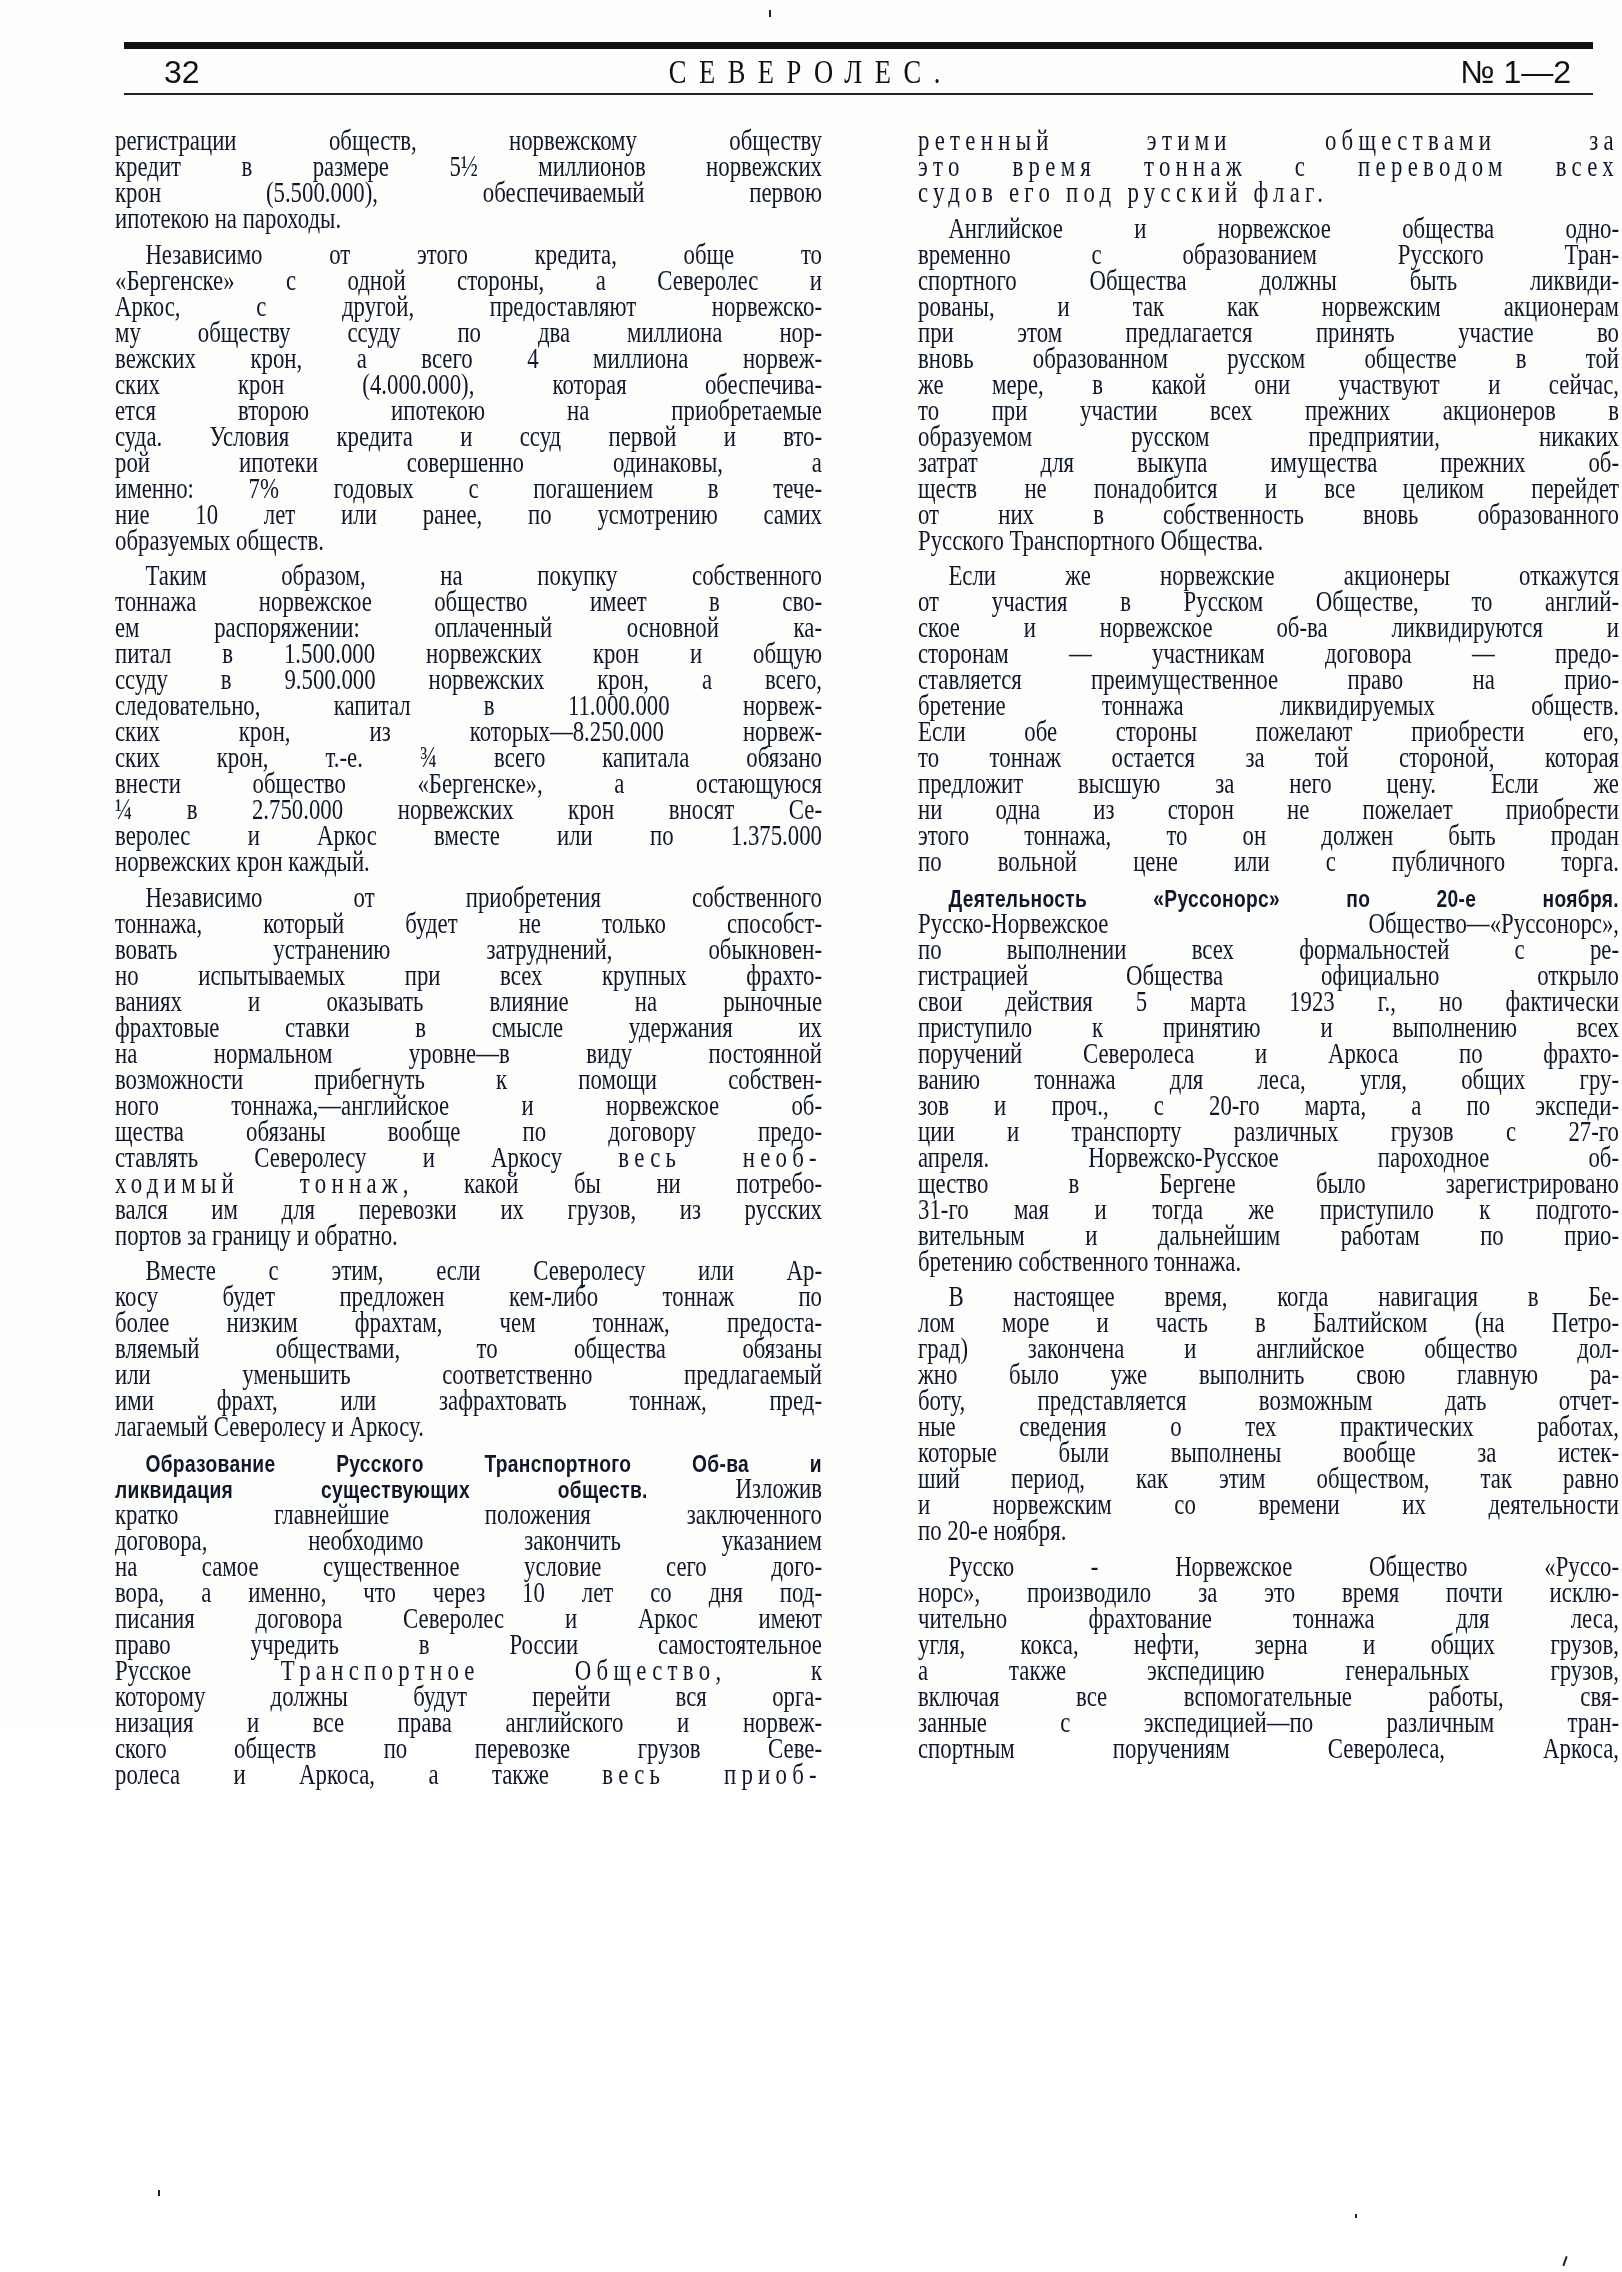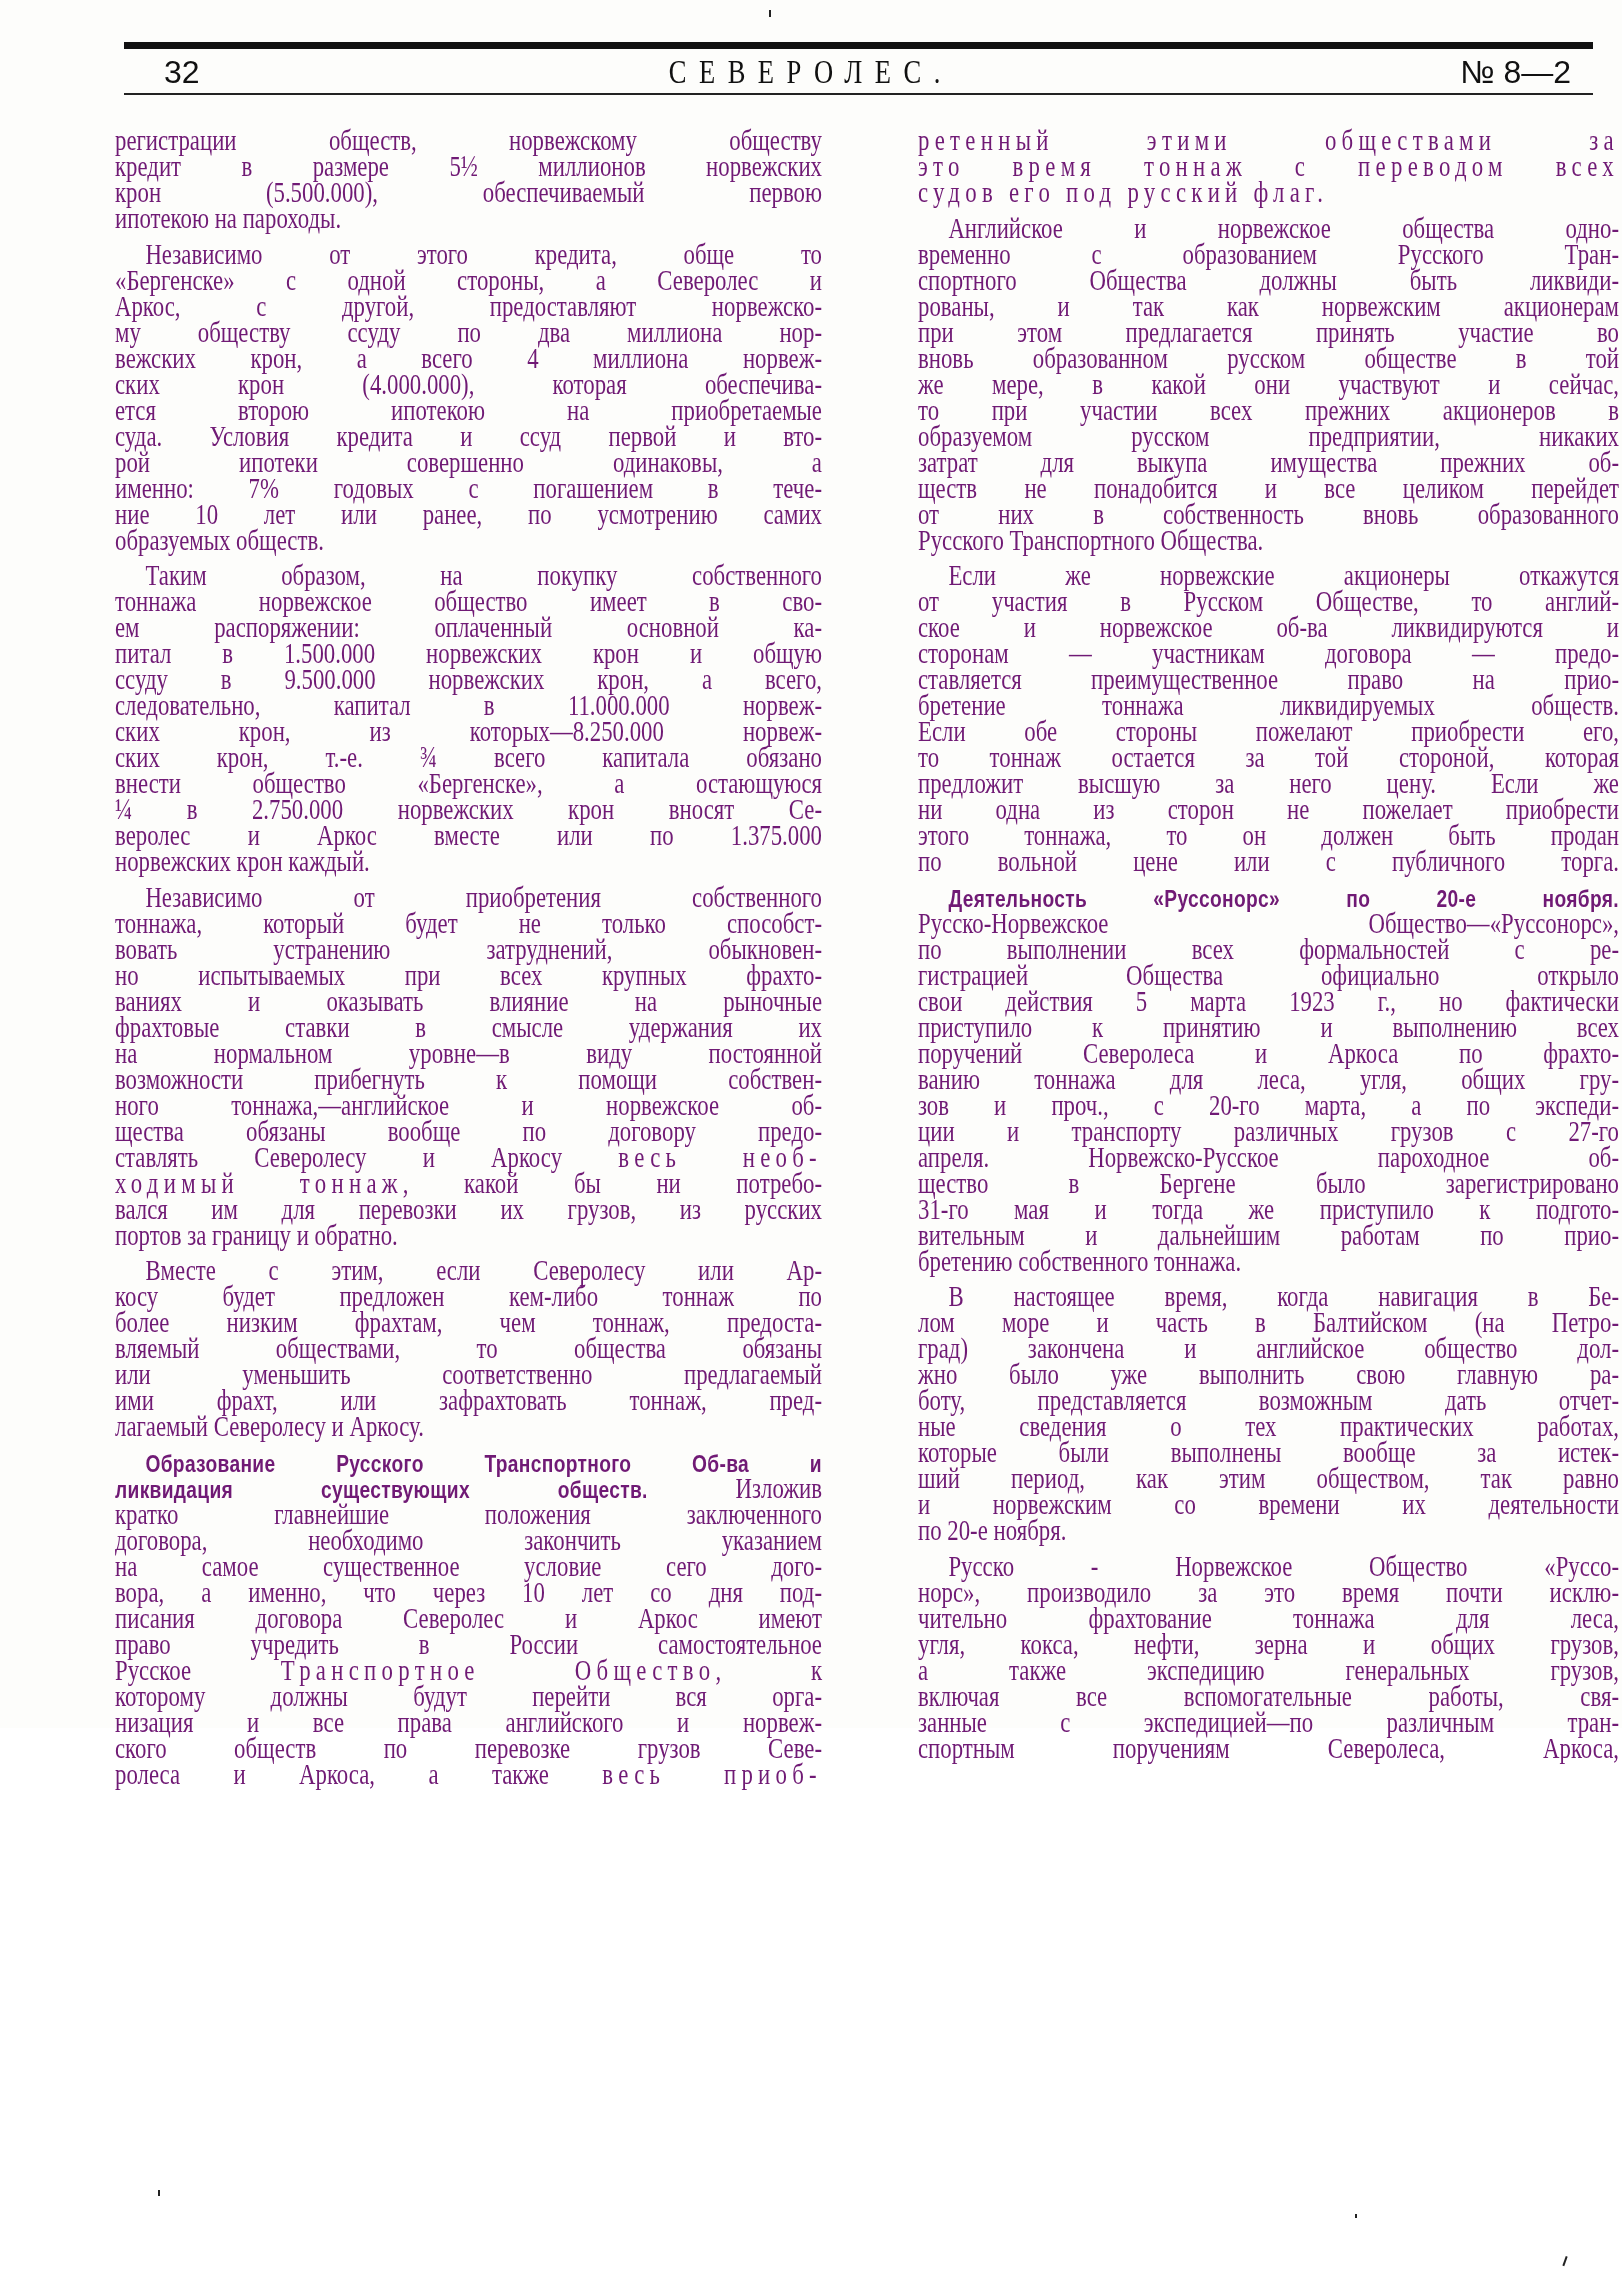--- a/index.html
+++ b/index.html
@@ -4,40 +4,40 @@
 <style>
   html, body { margin: 0; padding: 0; background: #ffffff; }
   body { width: 1622px; height: 2273px; position: relative; overflow: hidden; color: #111; }
   .page { position: absolute; left: 0; top: 0; width: 1622px; height: 1728px; background: #fdfdfb; }
   .rule-thick { position: absolute; left: 124px; top: 42px; width: 1469px; height: 6.6px; background: #111; }
   .rule-thin { position: absolute; left: 124px; top: 93px; width: 1469px; height: 2.2px; background: #222; }
   .hdr { position: absolute; top: 53px; height: 38px; line-height: 38px; font-family: "Liberation Serif", serif; color: #111; }
   .hdr-page { left: 164px; font-size: 32px; font-family: "Liberation Sans", sans-serif; }
   .hdr-title { left: 0; width: 1622px; text-align: center; font-size: 34px; letter-spacing: 16px; transform: scaleX(0.78); transform-origin: 810px 0; }
   .hdr-issue { right: 51px; font-size: 32px; font-family: "Liberation Sans", sans-serif; }
-  .col { position: absolute; top: 128px; font-family: "Liberation Serif", serif; font-size: 28.5px; line-height: 26px; color: #701a75; }
+  .col { position: absolute; top: 128px; font-family: "Liberation Serif", serif; font-size: 28.5px; line-height: 26px; color: #0f172a; }
   .col-inner { transform: scaleX(0.80); transform-origin: 0 0; width: 125%; }
   .col-left { left: 115px; width: 707px; }
   .col-right { left: 918px; width: 701px; }
   .line { display: block; white-space: nowrap; text-align: justify; text-align-last: justify; height: 26px; }
   .line.last { text-align-last: left; }
   .line.indent { padding-left: 38px; }
   .gap { display: block; height: 9.5px; }
   .b { font-family: "Liberation Sans", sans-serif; font-weight: bold; font-size: 24px; letter-spacing: 0.4px; }
   .sp { letter-spacing: 6.6px; }
   .speck { position: absolute; background: #222; }
 </style>
 </head>
 <body>
 
 <div class="page">
   <div class="rule-thick"></div>
   <div class="hdr hdr-page">32</div>
   <div class="hdr hdr-title">СЕВЕРОЛЕС.</div>
-  <div class="hdr hdr-issue">№ 8—2</div>
+  <div class="hdr hdr-issue">№ 1—2</div>
   <div class="rule-thin"></div>
 
   <div class="col col-left">
     <div class="col-inner" id="left-col-inner">
         <span class="line"><span>регистрации обществ, норвежскому обществу</span></span>
         <span class="line"><span>кредит в размере 5½ миллионов норвежских</span></span>
         <span class="line"><span>крон (5.500.000), обеспечиваемый первою</span></span>
         <span class="line last"><span>ипотекою на пароходы.</span></span>
         <span class="gap"></span>
         <span class="line indent"><span>Независимо от этого кредита, обще то</span></span>

